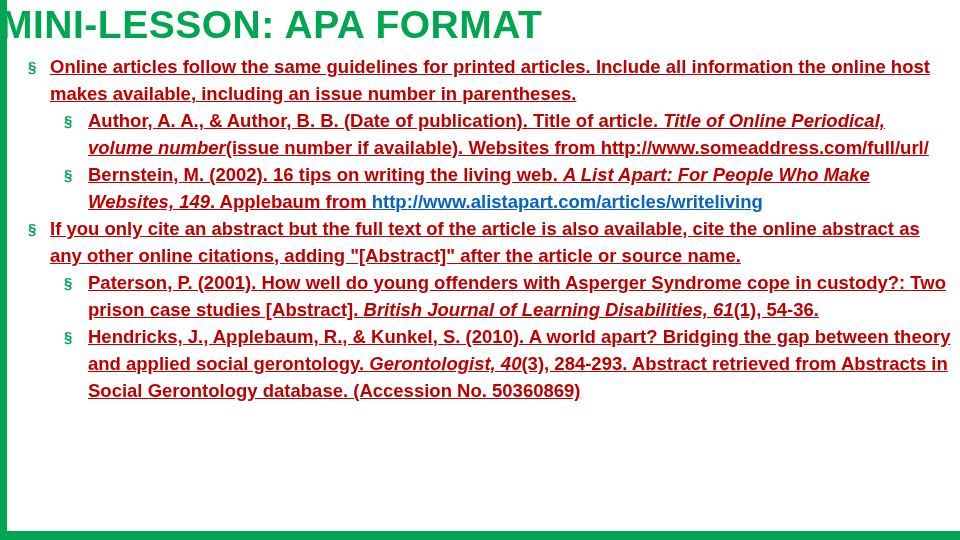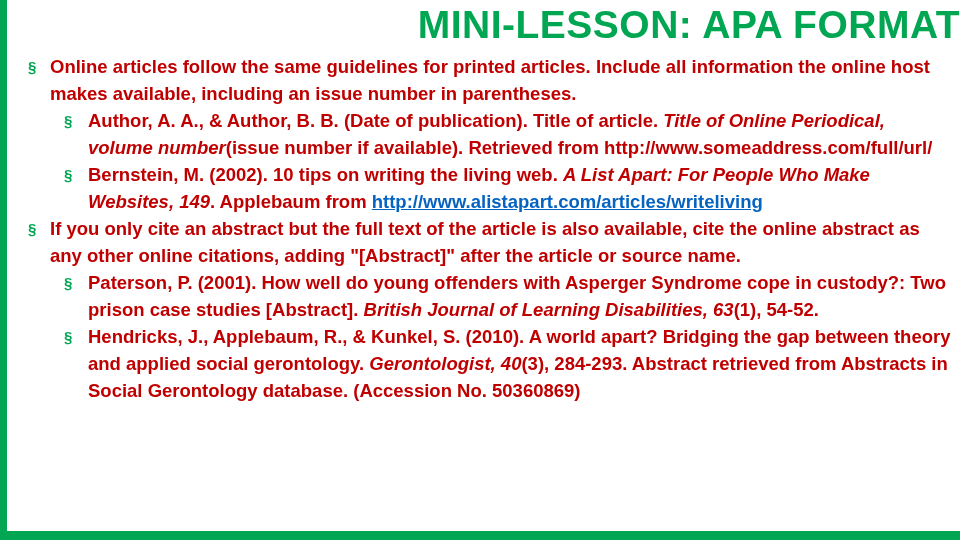--- a/index.html
+++ b/index.html
@@ -30,26 +30,25 @@
     position: absolute;
     left: 0;
     bottom: 0;
     width: 960px;
     height: 9px;
     background: var(--bar, #00A651);
   }
   .title {
     margin: 0;
     padding-top: 3px;
-    text-align: right;
+    text-align: left;
     font-size: 39px;
     font-weight: bold;
     letter-spacing: 0.5px;
     color: var(--title, #00A651);
-    padding-left: 44px;
   }
   .content {
     margin: 6px 8px 0 28px;
     color: var(--body, #C00000);
     font-weight: bold;
     font-size: 18.5px;
     line-height: 27px;
   }
   .bullet {
     display: flex;
@@ -63,20 +62,21 @@
     color: var(--title, #00A651);
     font-size: 15px;
     line-height: 27px;
     font-weight: bold;
   }
   .bullet.level-2 .marker {
     flex: 0 0 24px;
   }
   .text {
     flex: 1 1 auto;
+    text-decoration: underline;
   }
   .italic {
     font-style: italic;
   }
   a.link {
     color: var(--link, #0563C1);
     text-decoration: underline;
     font-weight: bold;
     margin-top: 21px;
   }
@@ -88,32 +88,32 @@
   <div class="left-bar"></div>
   <div class="bottom-bar"></div>
   <h1 class="title">MINI-LESSON: APA FORMAT</h1>
   <div class="content" id="bullet-list">
       <div class="bullet level-1">
         <span class="marker">§</span>
         <div class="text"><span>Online articles follow the same guidelines for printed articles. Include all information the online host makes available, including an issue number in parentheses.</span></div>
       </div>
       <div class="bullet level-2">
         <span class="marker">§</span>
-        <div class="text"><span>Author, A. A., &amp; Author, B. B. (Date of publication). Title of article. </span><span class="italic">Title of Online Periodical, volume number</span><span>(issue number if available). Retrieved from http://www.someaddress.com/full/url/</span></div>
+        <div class="text"><span>Author, A. A., &amp; Author, B. B. (Date of publication). Title of article. </span><span class="italic">Title of Online Periodical, volume number</span><span>(issue number if available). Websites from http://www.someaddress.com/full/url/</span></div>
       </div>
       <div class="bullet level-2">
         <span class="marker">§</span>
-        <div class="text"><span>Bernstein, M. (2002). 10 tips on writing the living web. </span><span class="italic">A List Apart: For People Who Make Websites, 149</span><span>. Applebaum from </span><a class="link" href="#">http://www.alistapart.com/articles/writeliving</a></div>
+        <div class="text"><span>Bernstein, M. (2002). 16 tips on writing the living web. </span><span class="italic">A List Apart: For People Who Make Websites, 149</span><span>. Applebaum from </span><a class="link" href="#">http://www.alistapart.com/articles/writeliving</a></div>
       </div>
       <div class="bullet level-1">
         <span class="marker">§</span>
         <div class="text"><span>If you only cite an abstract but the full text of the article is also available, cite the online abstract as any other online citations, adding "[Abstract]" after the article or source name.</span></div>
       </div>
       <div class="bullet level-2">
         <span class="marker">§</span>
-        <div class="text"><span>Paterson, P. (2001). How well do young offenders with Asperger Syndrome cope in custody?: Two prison case studies [Abstract]. </span><span class="italic">British Journal of Learning Disabilities, 63</span><span>(1), 54-52.</span></div>
+        <div class="text"><span>Paterson, P. (2001). How well do young offenders with Asperger Syndrome cope in custody?: Two prison case studies [Abstract]. </span><span class="italic">British Journal of Learning Disabilities, 61</span><span>(1), 54-36.</span></div>
       </div>
       <div class="bullet level-2">
         <span class="marker">§</span>
         <div class="text"><span>Hendricks, J., Applebaum, R., &amp; Kunkel, S. (2010). A world apart? Bridging the gap between theory and applied social gerontology. </span><span class="italic">Gerontologist, 40</span><span>(3), 284-293. Abstract retrieved from Abstracts in Social Gerontology database. (Accession No. 50360869)</span></div>
       </div>
     </div>
 </div>
 
 </body></html>

